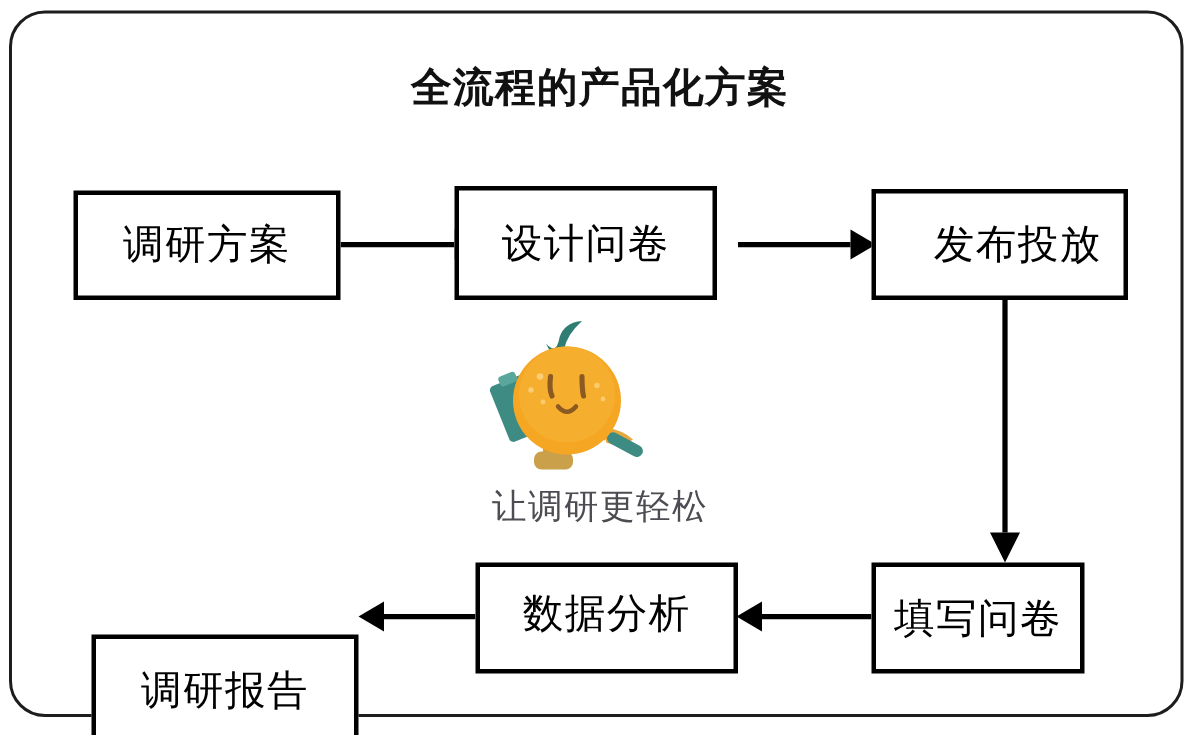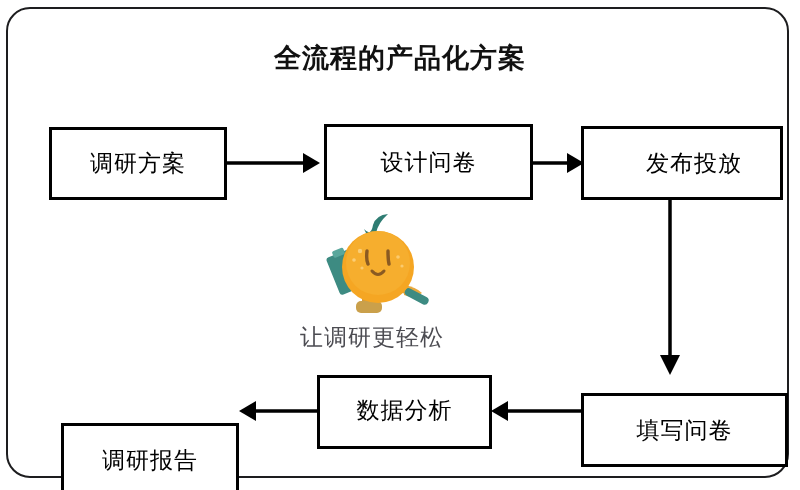--- a/index.html
+++ b/index.html
@@ -47,30 +47,30 @@
   }
   
   .node {
     position: absolute;
     border: 3px solid #000000;
     background: #ffffff;
     box-sizing: border-box;
     display: flex;
     align-items: center;
     justify-content: center;
-    font-size: 23px;
+    font-size: 27px;
     color: #000000;
     letter-spacing: 1px;
     line-height: 1;
     white-space: nowrap;
   }
   #node-plan     { left: 49px;  top: 127px; width: 178px; height: 73px; }
-  #node-design   { left: 324px; top: 124px; width: 209px; height: 76px; }
-  #node-publish  { left: 581px; top: 126px; width: 202px; height: 74px; padding-left: 24px; }
-  #node-fill     { left: 581px; top: 375px; width: 207px; height: 74px; margin-top: 18px; }
+  #node-design   { left: 303px; top: 124px; width: 175px; height: 76px; }
+  #node-publish  { left: 581px; top: 126px; width: 171px; height: 74px; padding-left: 24px; }
+  #node-fill     { left: 581px; top: 375px; width: 142px; height: 74px; }
   #node-analyze  { left: 317px; top: 375px; width: 175px; height: 74px; font-family: Liberation Mono, monospace; }
   #node-report   { left: 61px;  top: 375px; width: 178px; height: 74px; margin-top: 48px; }
 
   
   .connectors {
     position: absolute;
     left: 0;
     top: 0;
     width: 800px;
     height: 490px;
@@ -90,20 +90,21 @@
     left: 18px;
     top: 0;
     width: 120px;
     height: 108px;
   }
   .tagline {
     position: absolute;
     left: 0;
     top: 110px;
     width: 200px;
+    text-align: center;
     font-size: 23px;
     color: #4c4c52;
     letter-spacing: 1px;
     line-height: 28px;
     white-space: nowrap;
   }
 </style>
 </head>
 <body>
 

